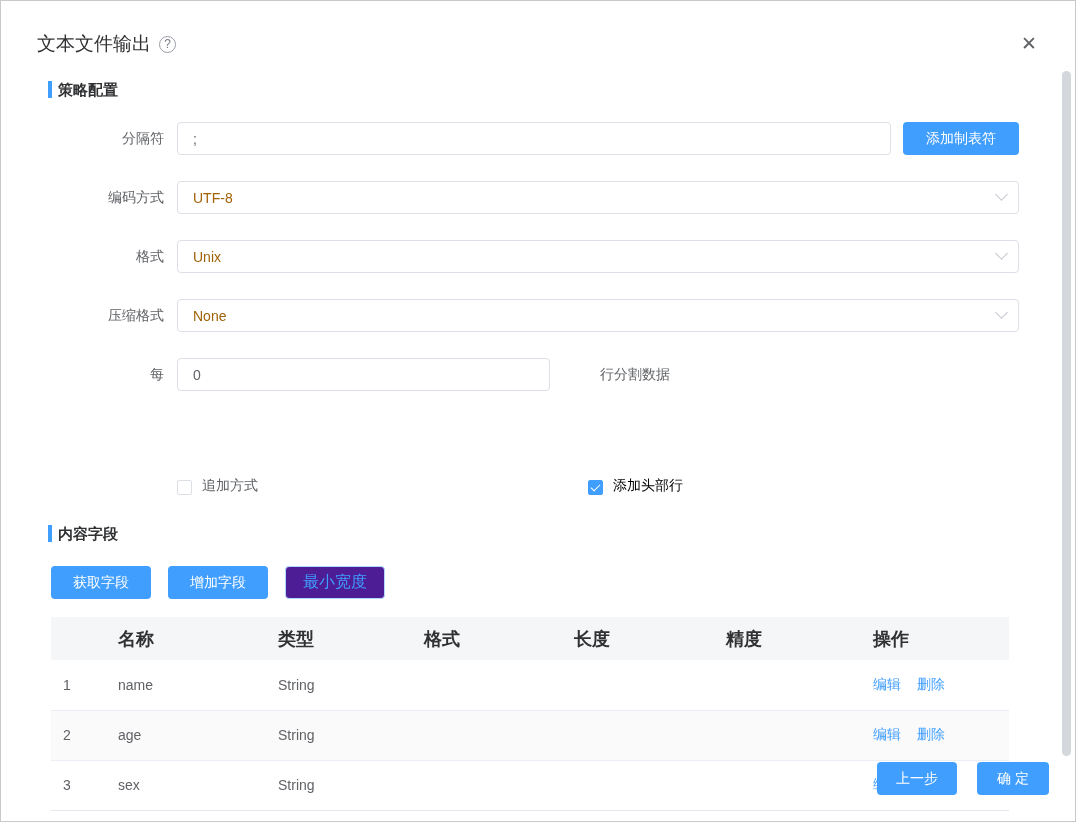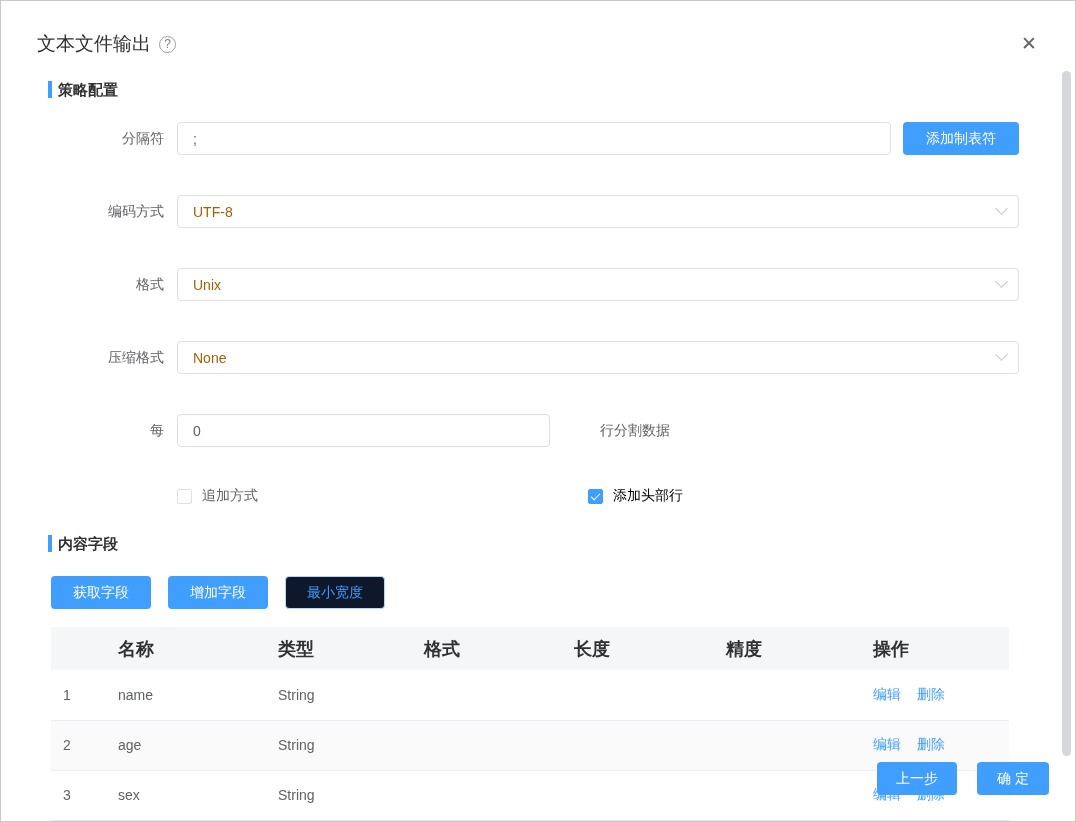--- a/index.html
+++ b/index.html
@@ -14,46 +14,46 @@
   .close-icon { position:absolute; top:33px; right:38px; font-size:19px; color:#606266; line-height:1; cursor:pointer; }
 
   
   .scrollbar-thumb { position:absolute; right:4px; top:70px; width:9px; height:685px; border-radius:5px; background:#d4d7dc; }
 
   
   .section-title { margin:26px 0 24px 47px; padding-left:6px; border-left:4px solid #409eff; font-size:15px; font-weight:bold; color:#303133; line-height:17px; }
   .section-title.first { margin-top:24px; }
 
   
-  .form-row { display:flex; align-items:center; margin:0 0 40px 50px; }
+  .form-row { display:flex; align-items:center; margin:0 0 26px 50px; }
   .form-label { width:113px; text-align:right; color:#606266; flex:none; }
   .form-content { margin-left:13px; display:flex; align-items:center; flex:1; }
   .ipt { height:33px; border:1px solid #dcdfe6; border-radius:4px; padding:0 15px; font-size:14px; color:#606266; outline:none; background:#fff; font-family:inherit; }
   .ipt-separator { width:714px; }
   .btn { height:33px; border:none; border-radius:4px; background:#409eff; color:#fff; font-size:14px; padding:0 19px; cursor:pointer; font-family:inherit; }
   .btn-tab { margin-left:12px; width:116px; padding:0; }
   .select { position:relative; width:842px; height:33px; border:1px solid #dcdfe6; border-radius:4px; padding:0 15px; display:flex; align-items:center; color:#a16207; cursor:pointer; background:#fff; }
   .chevron-down { position:absolute; right:12px; top:8px; width:9px; height:9px; border-right:1.5px solid #c0c4cc; border-bottom:1.5px solid #c0c4cc; transform:rotate(45deg); }
   .ipt-split { width:373px; }
   .split-suffix { margin-left:50px; color:#606266; }
 
   
   .checkbox-row { display:flex; align-items:center; margin:40px 0 30px 176px; }
   .checkbox { width:15px; height:15px; border:1px solid #dcdfe6; border-radius:2px; background:#fff; margin-right:10px; cursor:pointer; flex:none; }
   .checkbox.checked { background:#409eff; border-color:#409eff; position:relative; }
   .checkbox.checked::after { content:""; position:absolute; left:4px; top:1px; width:4px; height:8px; border-right:1.6px solid #fff; border-bottom:1.6px solid #fff; transform:rotate(45deg); }
-  .cb-group { display:flex; align-items:center; cursor:pointer; }
+  .cb-group { display:flex; align-items:flex-end; cursor:pointer;margin-top:46px; }
   .cb-group.second { margin-left:330px; }
   .cb-label { color:#606266; }
   .cb-label.active { color:#000000; }
 
   
   .toolbar { display:flex; margin:0 0 18px 50px; }
   .btn-field { width:100px; padding:0; margin-right:17px; }
-  .btn-plain { width:100px; height:33px; border:1px solid #b3d8ff; border-radius:4px; background:#0f172a; color:#409eff; font-size:14px; cursor:pointer; font-family:inherit; }
+  .btn-plain { width:100px; height:33px; border:1px solid #b3d8ff; border-radius:4px; background:#4c1d95; color:#409eff; font-size:16px; cursor:pointer; font-family:inherit; }
 
   
   .field-table { margin-left:50px; width:958px; border-collapse:collapse; table-layout:fixed; }
   .field-table th { height:43px; background:#f5f6f8; text-align:left; font-weight:bold; color:#303133; font-size:18px; padding:0 0 0 12px; }
   .field-table td { height:50px; color:#606266; font-size:14px; padding:0 0 0 12px; border-bottom:1px solid #ebeef5; }
   .field-table tr.striped td { background:#fafafa; }
   .field-table tr:last-child td { border-bottom:1px solid #e4e7ed; }
   .col-idx{width:55px;} .col-name{width:160px;} .col-type{width:146px;} .col-fmt{width:150px;} .col-len{width:152px;} .col-prec{width:147px;} .col-op{width:148px;}
   .link { color:#409eff; cursor:pointer; text-decoration:none; }
   .link + .link { margin-left:16px; }

